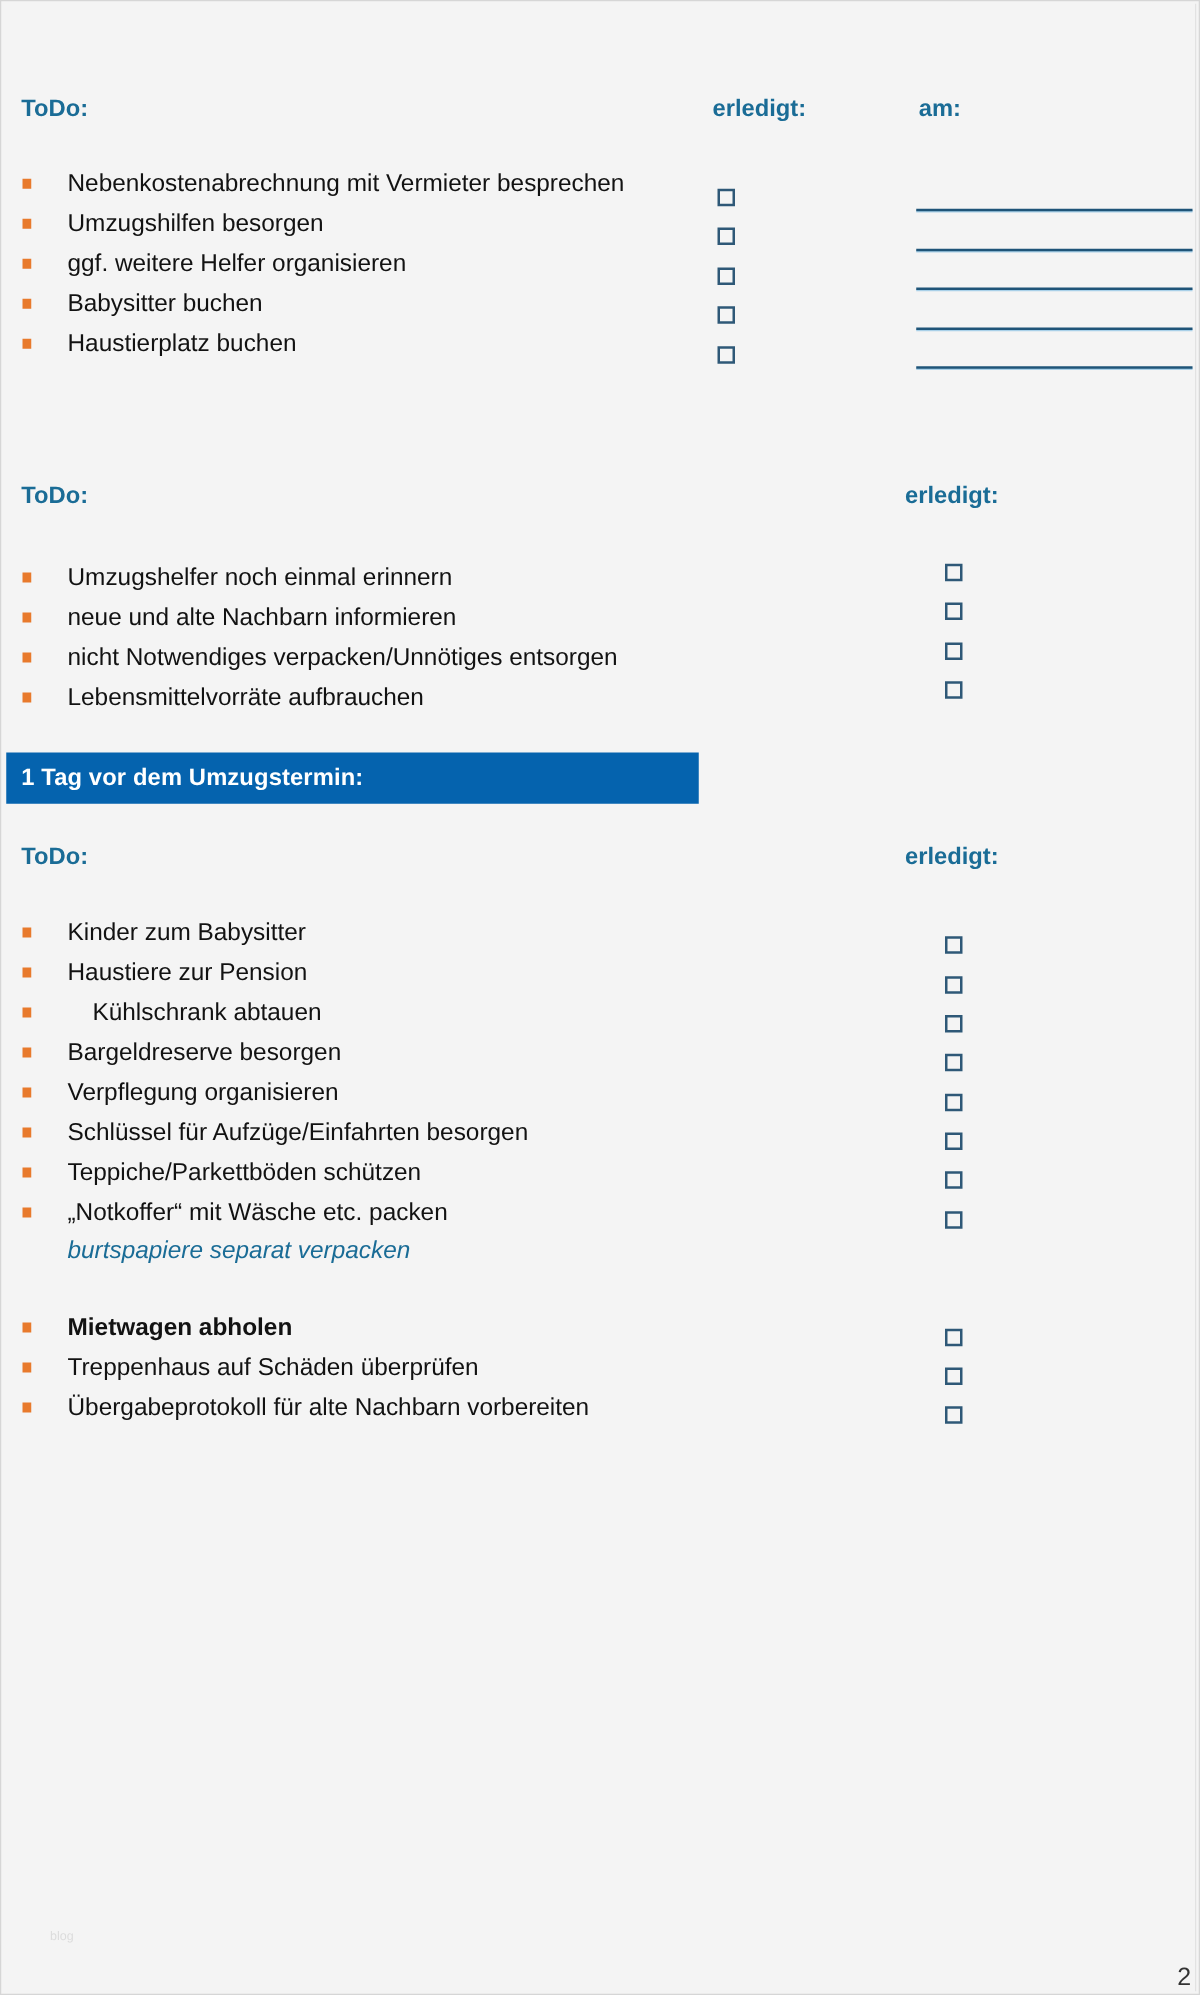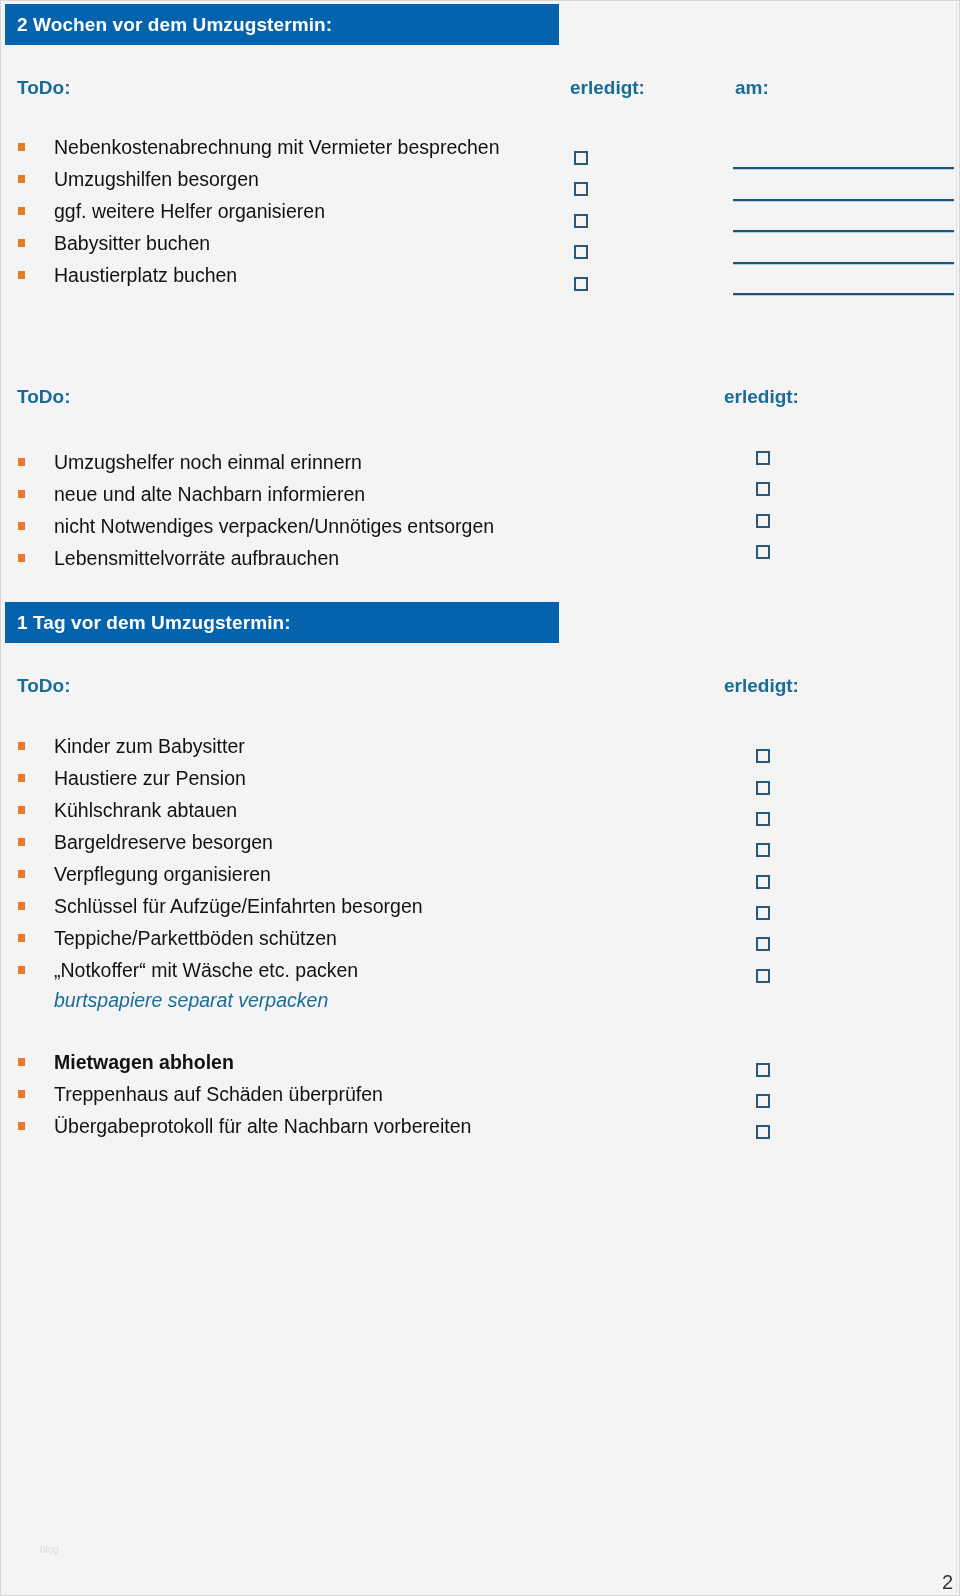--- a/index.html
+++ b/index.html
@@ -103,21 +103,20 @@
       font-size: 20px;
       line-height: 22px;
       color: #333;
     }
   </style>
 </head>
 <body>
 
 <div class="page-frame">
 
-  <div class="section-bar" style="top:3px;">2 Wochen vor dem Umzugstermin:</div>
   <div class="col-head" style="left:16px; top:76px;">ToDo:</div>
   <div class="col-head" style="left:569px; top:76px;">erledigt:</div>
   <div class="col-head" style="left:734px; top:76px;">am:</div>
 
   <div>
     <span class="bullet" style="top:142px;"></span>
     <div class="item" style="top:134px;">Nebenkostenabrechnung mit Vermieter besprechen</div>
     <span class="bullet" style="top:174px;"></span>
     <div class="item" style="top:166px;">Umzugshilfen besorgen</div>
     <span class="bullet" style="top:206px;"></span>
@@ -162,21 +161,21 @@
   <div class="section-bar" style="top:601px;">1 Tag vor dem Umzugstermin:</div>
   <div class="col-head" style="left:16px; top:674px;">ToDo:</div>
   <div class="col-head" style="left:723px; top:674px;">erledigt:</div>
 
   <div>
     <span class="bullet" style="top:741px;"></span>
     <div class="item" style="top:733px;">Kinder zum Babysitter</div>
     <span class="bullet" style="top:773px;"></span>
     <div class="item" style="top:765px;">Haustiere zur Pension</div>
     <span class="bullet" style="top:805px;"></span>
-    <div class="item" style="top:797px;">Kühlschrank abtauen</div>
+    <div class="item" style="top:797px;margin-left:20px;">Kühlschrank abtauen</div>
     <span class="bullet" style="top:837px;"></span>
     <div class="item" style="top:829px;">Bargeldreserve besorgen</div>
     <span class="bullet" style="top:869px;"></span>
     <div class="item" style="top:861px;">Verpflegung organisieren</div>
     <span class="bullet" style="top:901px;"></span>
     <div class="item" style="top:893px;">Schlüssel für Aufzüge/Einfahrten besorgen</div>
     <span class="bullet" style="top:933px;"></span>
     <div class="item" style="top:925px;">Teppiche/Parkettböden schützen</div>
     <span class="bullet" style="top:965px;"></span>
     <div class="item" style="top:957px;">„Notkoffer“ mit Wäsche etc. packen</div>

